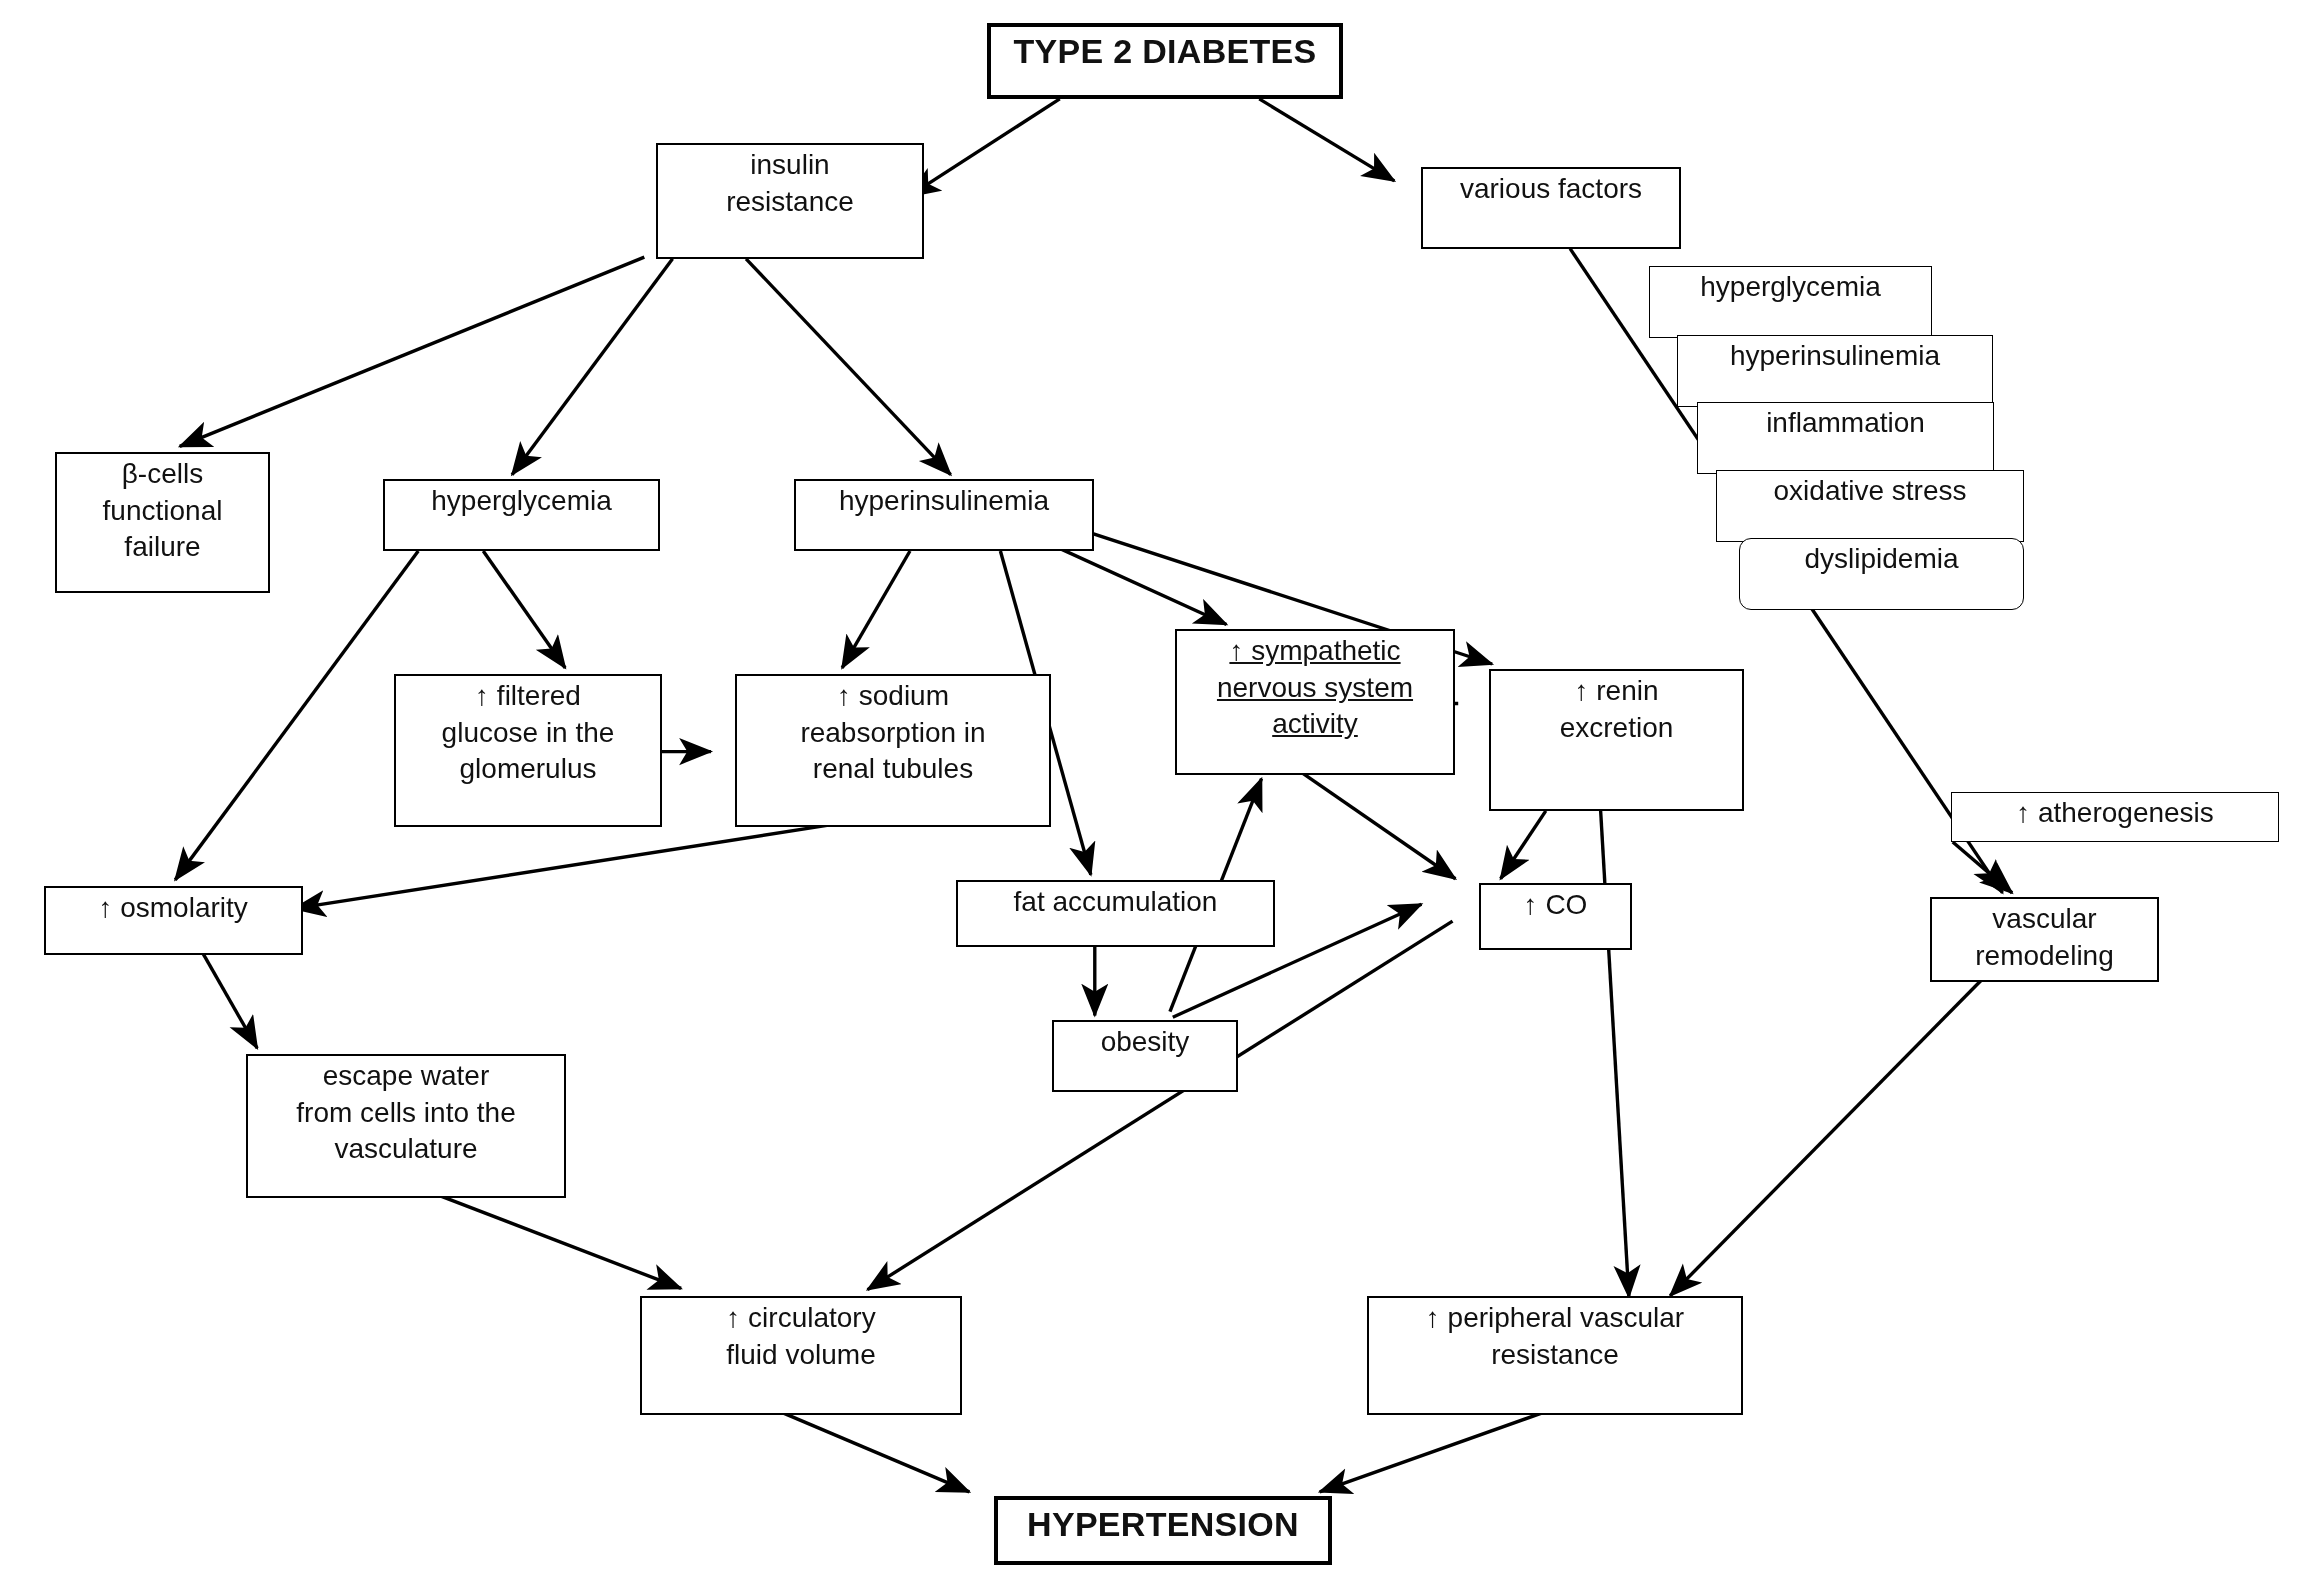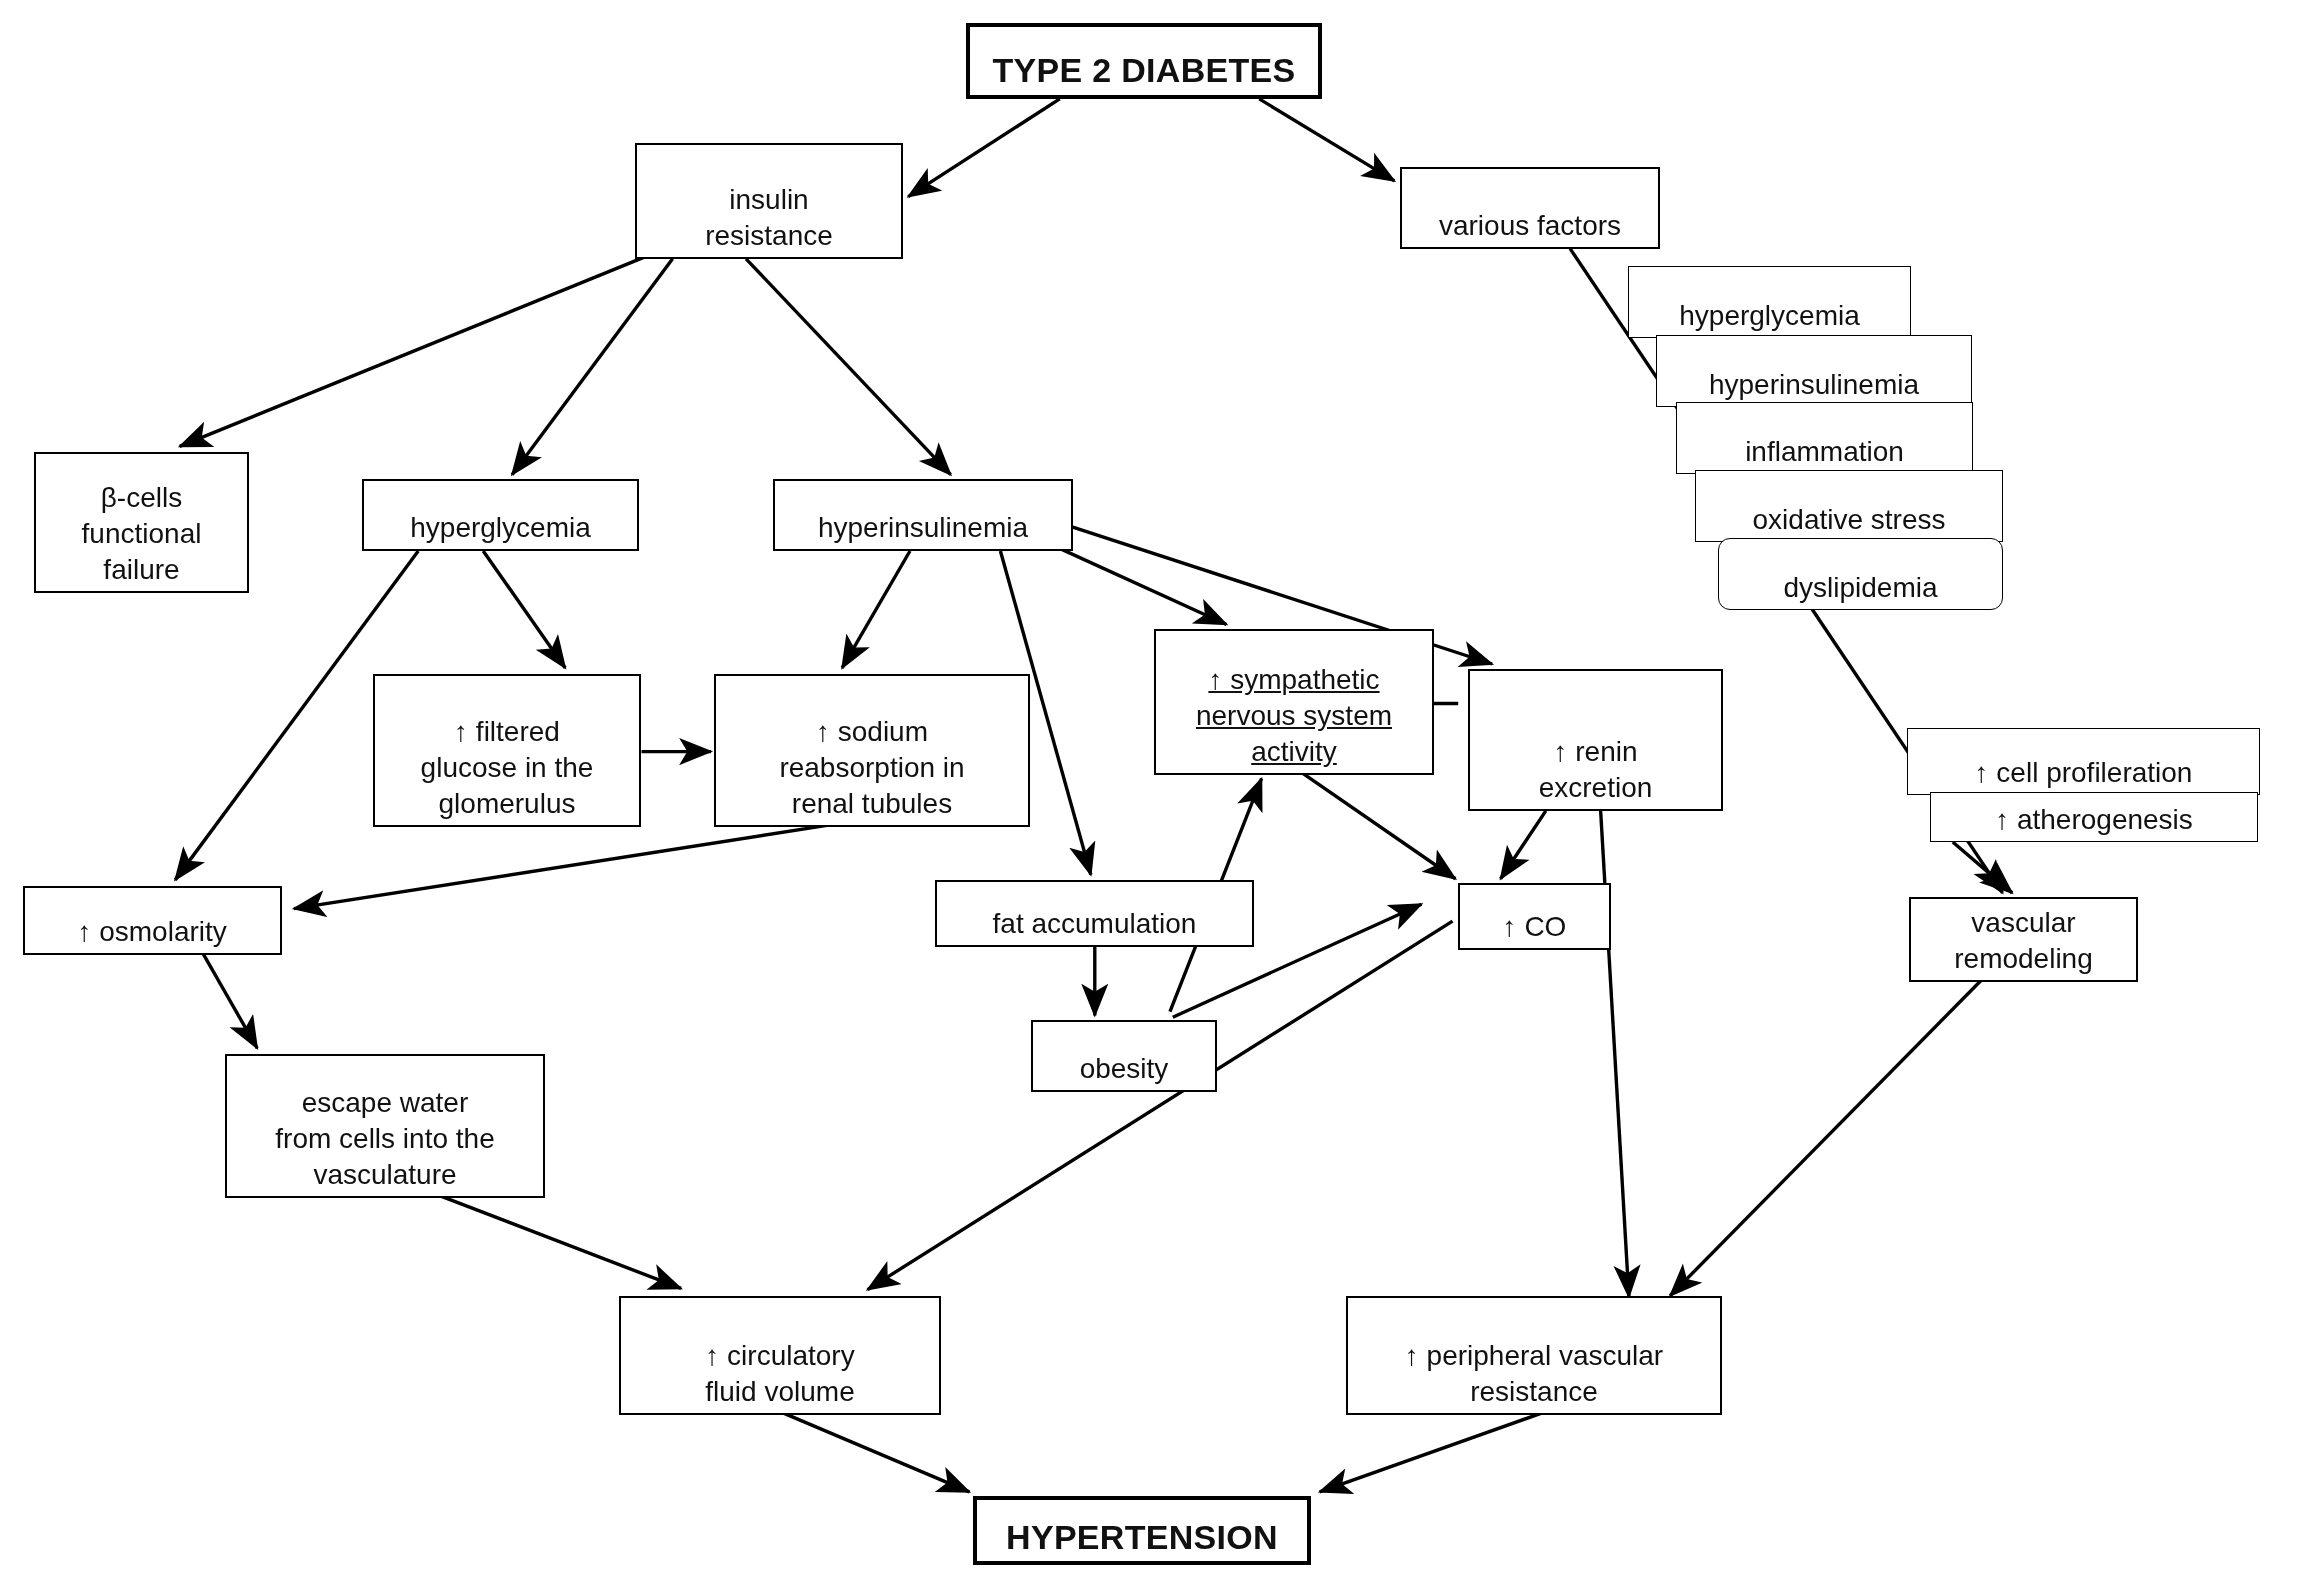--- a/index.html
+++ b/index.html
@@ -1,21 +1,21 @@
 <!DOCTYPE html>
 <html style="font-size:9px"><head>
 <meta charset="utf-8">
 <style>
   html,body{margin:0;padding:0;background:#ffffff;}
   body{width:2319px;height:1571px;font-family:"Liberation Sans",sans-serif;}
   #diagram{position:relative;width:2319px;height:1571px;background:#fff;}
   svg.layer{position:absolute;left:0;top:0;width:2319px;height:1571px;overflow:visible;}
   .node{position:absolute;box-sizing:border-box;border:2.3px solid #000;background:#fff;
-        display:flex;align-items:flex-end;justify-content:center;text-align:center;
-        font-size:28px;color:#111;line-height:1.30;padding:2.3px 5.7px;}
+        display:flex;align-items:flex-start;justify-content:center;text-align:center;
+        font-size:28px;color:#111;line-height:1.30;padding:2.3px 5.7px;margin-left:21px;}
   .node.bold{border-width:4px;font-weight:bold;font-size:34px;letter-spacing:0.3px;}
   .node.thin{border-width:1.7px;}
   .lbl{display:block;width:100%;}
 </style>
 </head>
 <body>
 
 <div id="diagram">
 
   <svg class="layer" viewBox="0 0 4103 2780" preserveAspectRatio="none">
@@ -184,23 +184,20 @@
 
   <div class="node thin" style="left:1695px;top:470px;width:308px;height:72px;">
     <span class="lbl">oxidative stress</span>
   </div>
 
   <div class="node thin" style="left:1718px;top:538px;width:285px;height:72px;border-radius:12px;">
     <span class="lbl">dyslipidemia</span>
   </div>
 
 
-  <div class="node thin" style="left:1907px;top:728px;width:353px;height:67px;">
-    <span class="lbl">↑ cell profileration</span>
-  </div>
 
   <div class="node thin" style="left:1930px;top:792px;width:328px;height:50px;">
     <span class="lbl">↑ atherogenesis</span>
   </div>
 
   <div class="node" style="left:1909px;top:897px;width:229px;height:85px;white-space:pre-line;">
     <span class="lbl">vascular
 remodeling</span>
   </div>
 

